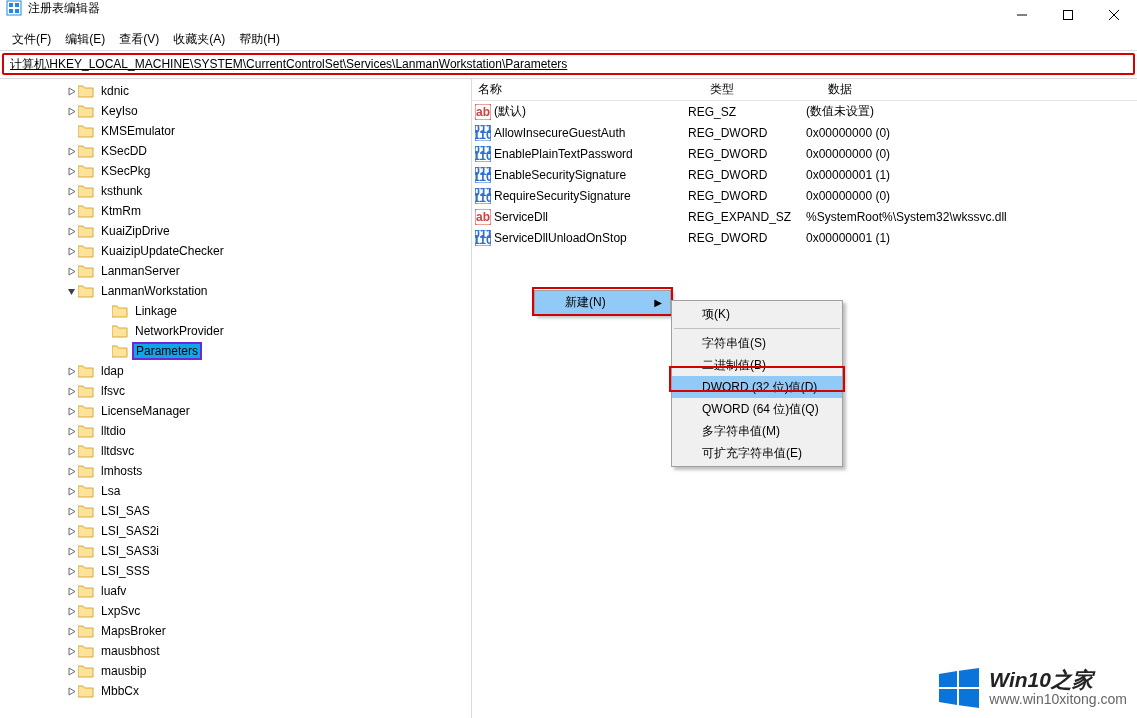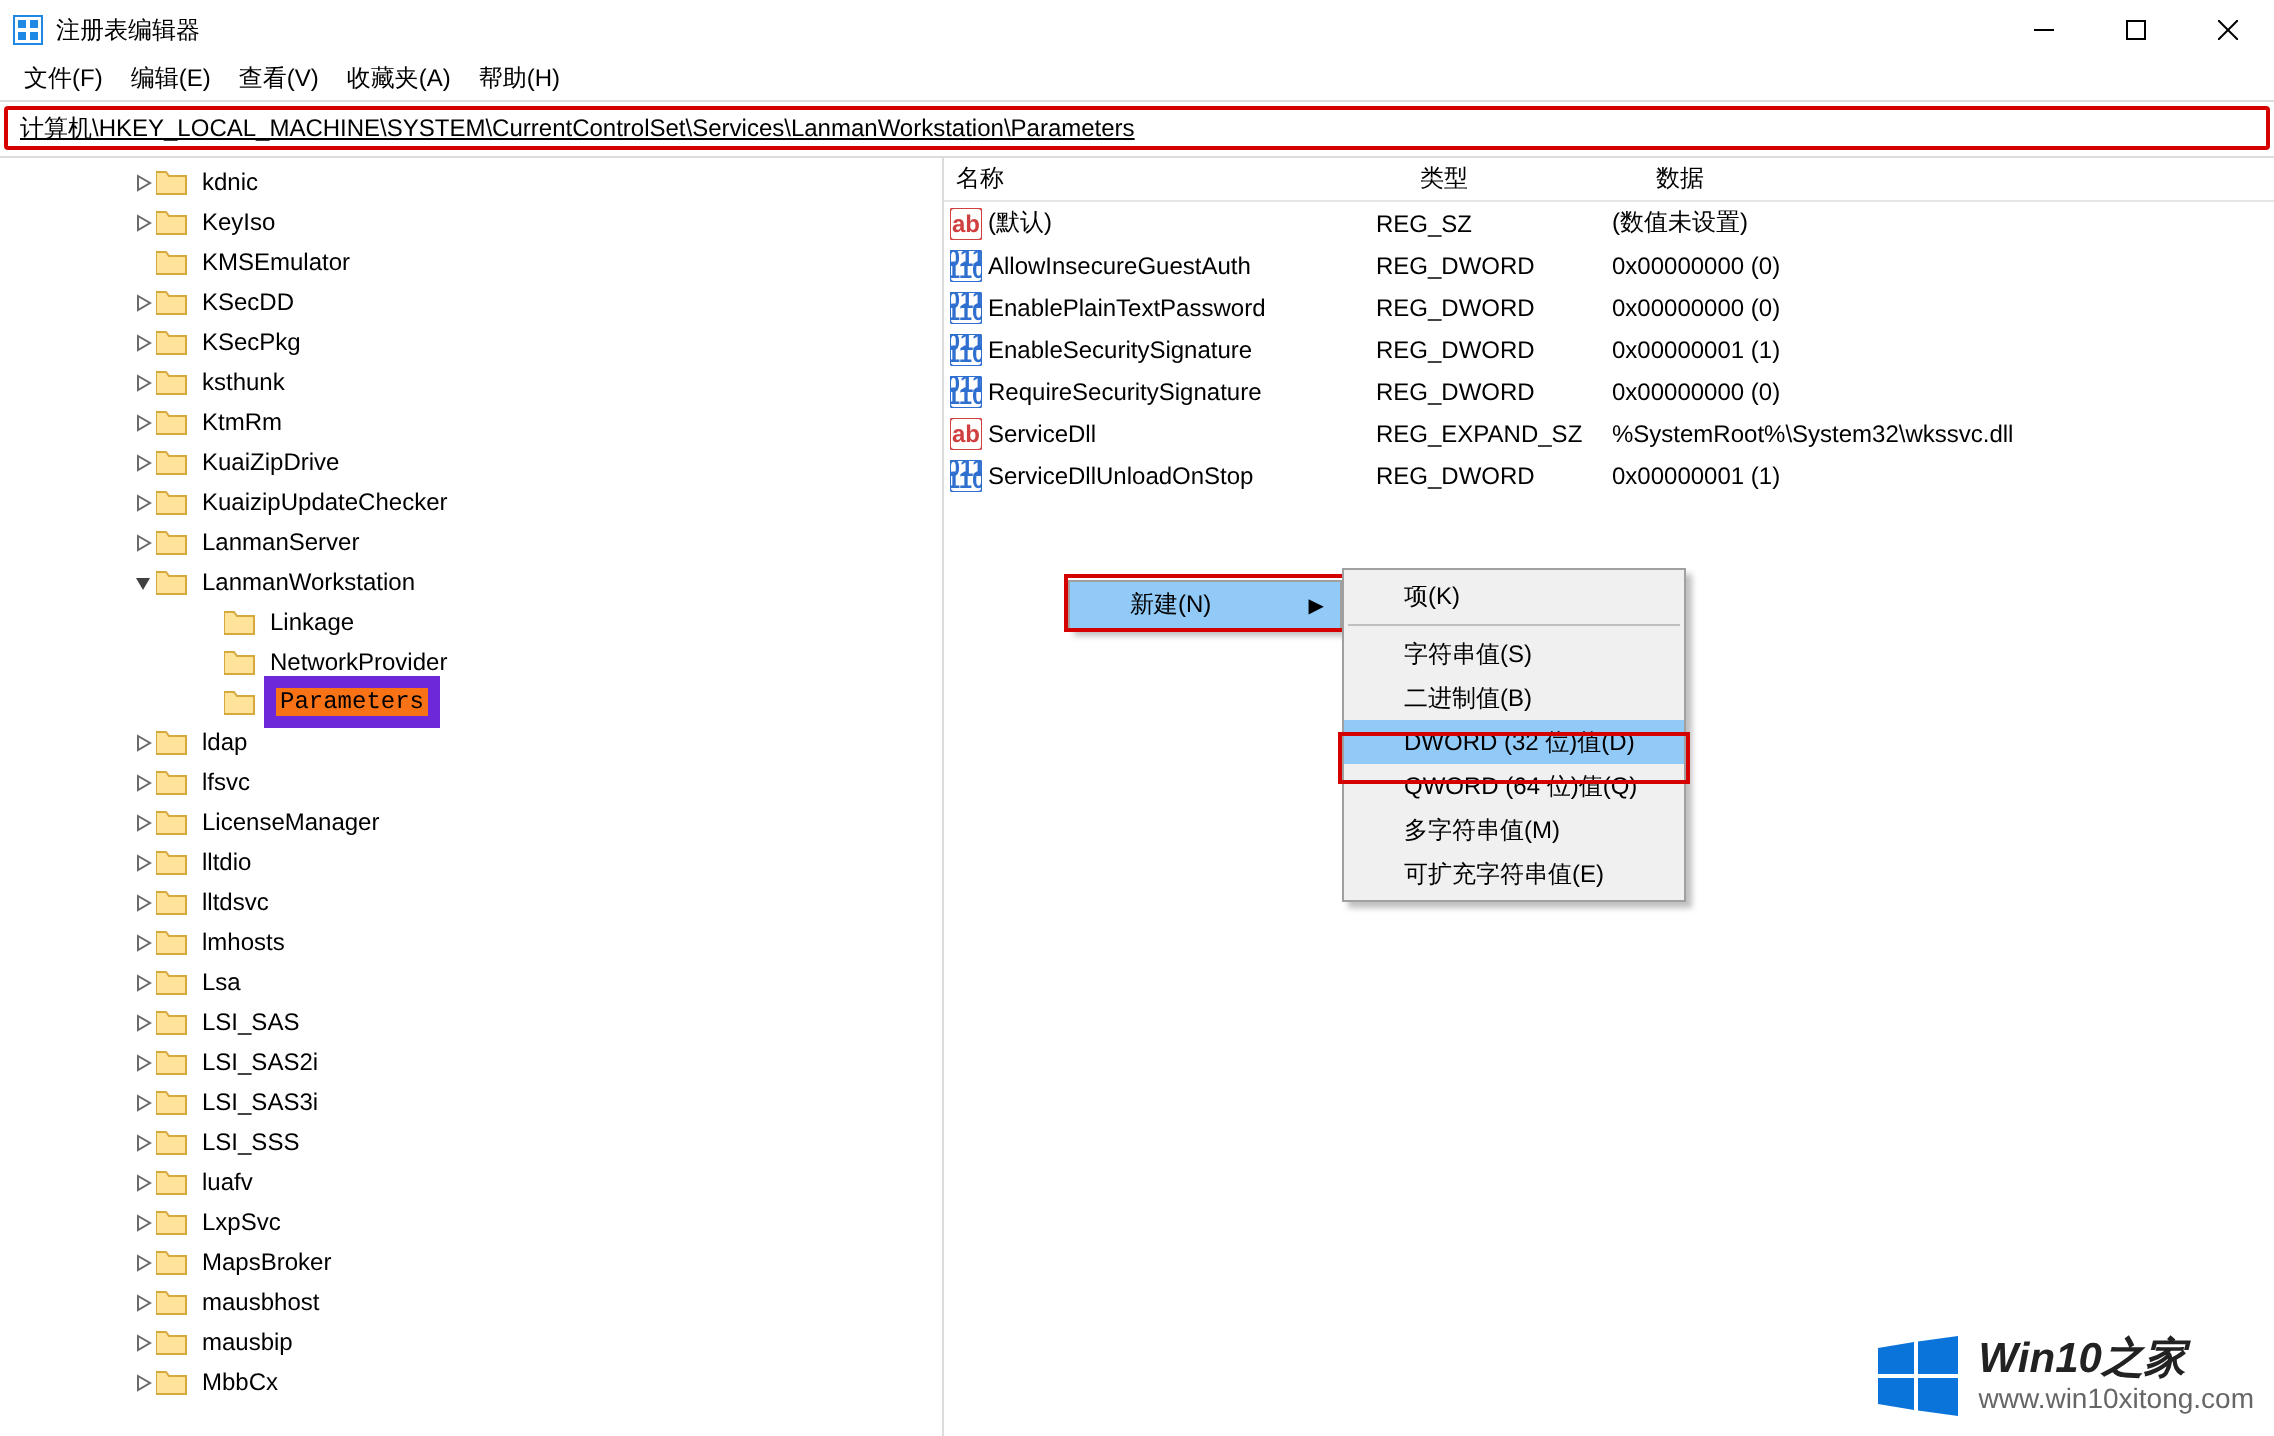--- a/index.html
+++ b/index.html
@@ -1,18 +1,18 @@
 <!DOCTYPE html>
 <html><head>
 <meta charset="utf-8">
 <style>
 * { margin: 0; padding: 0; box-sizing: border-box; font-family: "Microsoft YaHei", "Segoe UI", Tahoma, sans-serif; font-size: 12px; }
 body { background: #fff; width: 1137px; height: 718px; overflow: hidden; position: relative; }
 
-.titlebar { height: 30px; display: flex; align-items: center; padding: 0 0 0 6px; background: #fff; }
+.titlebar { height: 30px; display: flex; padding: 0 0 0 6px; background: #fff; }
 .titlebar .app-icon { width: 16px; height: 16px; margin-right: 6px; display: inline-flex; align-items: center; justify-content: center; }
 .titlebar .title-text { flex: 0 0 auto; color: #000; }
 .titlebar .spacer { flex: 1; }
 .win-btns { display: flex; height: 30px; }
 .win-btn { width: 46px; height: 30px; display: flex; align-items: center; justify-content: center; color: #000; }
 
 .menubar { height: 20px; display: flex; align-items: center; padding: 0 4px 2px 12px; gap: 14px; color: #000; }
 .menubar span { cursor: default; }
 .sep-line { border-top: 1px solid #dcdcdc; }
 
@@ -21,21 +21,21 @@
 
 .client { display: flex; width: 100%; height: calc(718px - 30px - 20px - 1px - 25px); border-top: 1px solid #dcdcdc; margin-top: 3px; }
 
 .tree-pane { width: 472px; overflow: hidden; border-right: 1px solid #dcdcdc; padding-top: 2px; }
 .tree { list-style: none; }
 .row { display: flex; align-items: center; height: 20px; white-space: nowrap; }
 .chev { width: 14px; display: inline-flex; justify-content: center; color: #6a6a6a; font-size: 10px; }
 .chev.open { color:#404040; }
 .fld { width:16px; height:14px; margin-right:4px; display:inline-flex; align-items:center; }
 .lbl { color:#000; padding: 1px 3px; }
-.lbl.sel { background:#f97316; border:6px solid #6d28d9; padding:0 2px;font-family:Liberation Mono, monospace; }
+.lbl.sel { background:#0ea5e9; border:2px solid #6d28d9; padding:0 2px; }
 .ind1 { padding-left: 64px; }
 .ind2 { padding-left: 98px; }
 
 .list-pane { flex:1; position:relative; }
 .list-head { display:flex; height:22px; align-items:center; border-bottom: 1px solid #e5e5e5; }
 .list-head .col { padding-left:6px; color:#000; }
 .c-name { width:232px; }
 .c-type { width:118px; }
 .c-data { flex:1; }
 .list-body .lrow { display:flex; align-items:center; height:21px; }
@@ -44,21 +44,21 @@
 .lrow .tp { width:118px; }
 .lrow .dt { flex:1; }
 
 .ctx-menu { position:absolute; background:#f0f0f0; border:1px solid #a0a0a0; box-shadow: 3px 3px 3px rgba(0,0,0,.25); }
 .ctx-primary { left:62px; top:211px; width:137px; }
 .ctx-primary .mitm { height:23px; display:flex; align-items:center; padding:0 18px 0 30px; position:relative; }
 .ctx-primary .mitm.hl { background:#91c9f7; }
 .ctx-primary .arrow { position:absolute; right:8px; font-size:10px; }
 .ctx-primary-box { border:2px solid #d50000; position:absolute; left:60px; top:208px; width:141px; height:29px; pointer-events:none; }
 
-.ctx-sub { left:199px; top:205px; width:172px; padding:2px 0; }
+.ctx-sub { left:199px; top:221px; width:172px; padding:2px 0; }
 .ctx-sub .mitm { height:22px; display:flex; align-items:center; padding:0 14px 0 30px; }
 .ctx-sub .mitm.hl { background:#91c9f7; }
 .ctx-sub .msep { height:1px; background:#c0c0c0; margin:3px 2px; }
 .ctx-sub-box { border:2px solid #d50000; position:absolute; left:197px; top:287px; width:176px; height:26px; pointer-events:none; }
 
 .watermark { position:absolute; right:10px; bottom:8px; display:flex; align-items:center; gap:8px; }
 .wm-logo { width:44px; height:44px; }
 .wm-txt .l1 { font-size:21px; font-weight:700; color:#222; font-style:italic; line-height:22px; }
 .wm-txt .l2 { font-size:14px; color:#666; }
 

